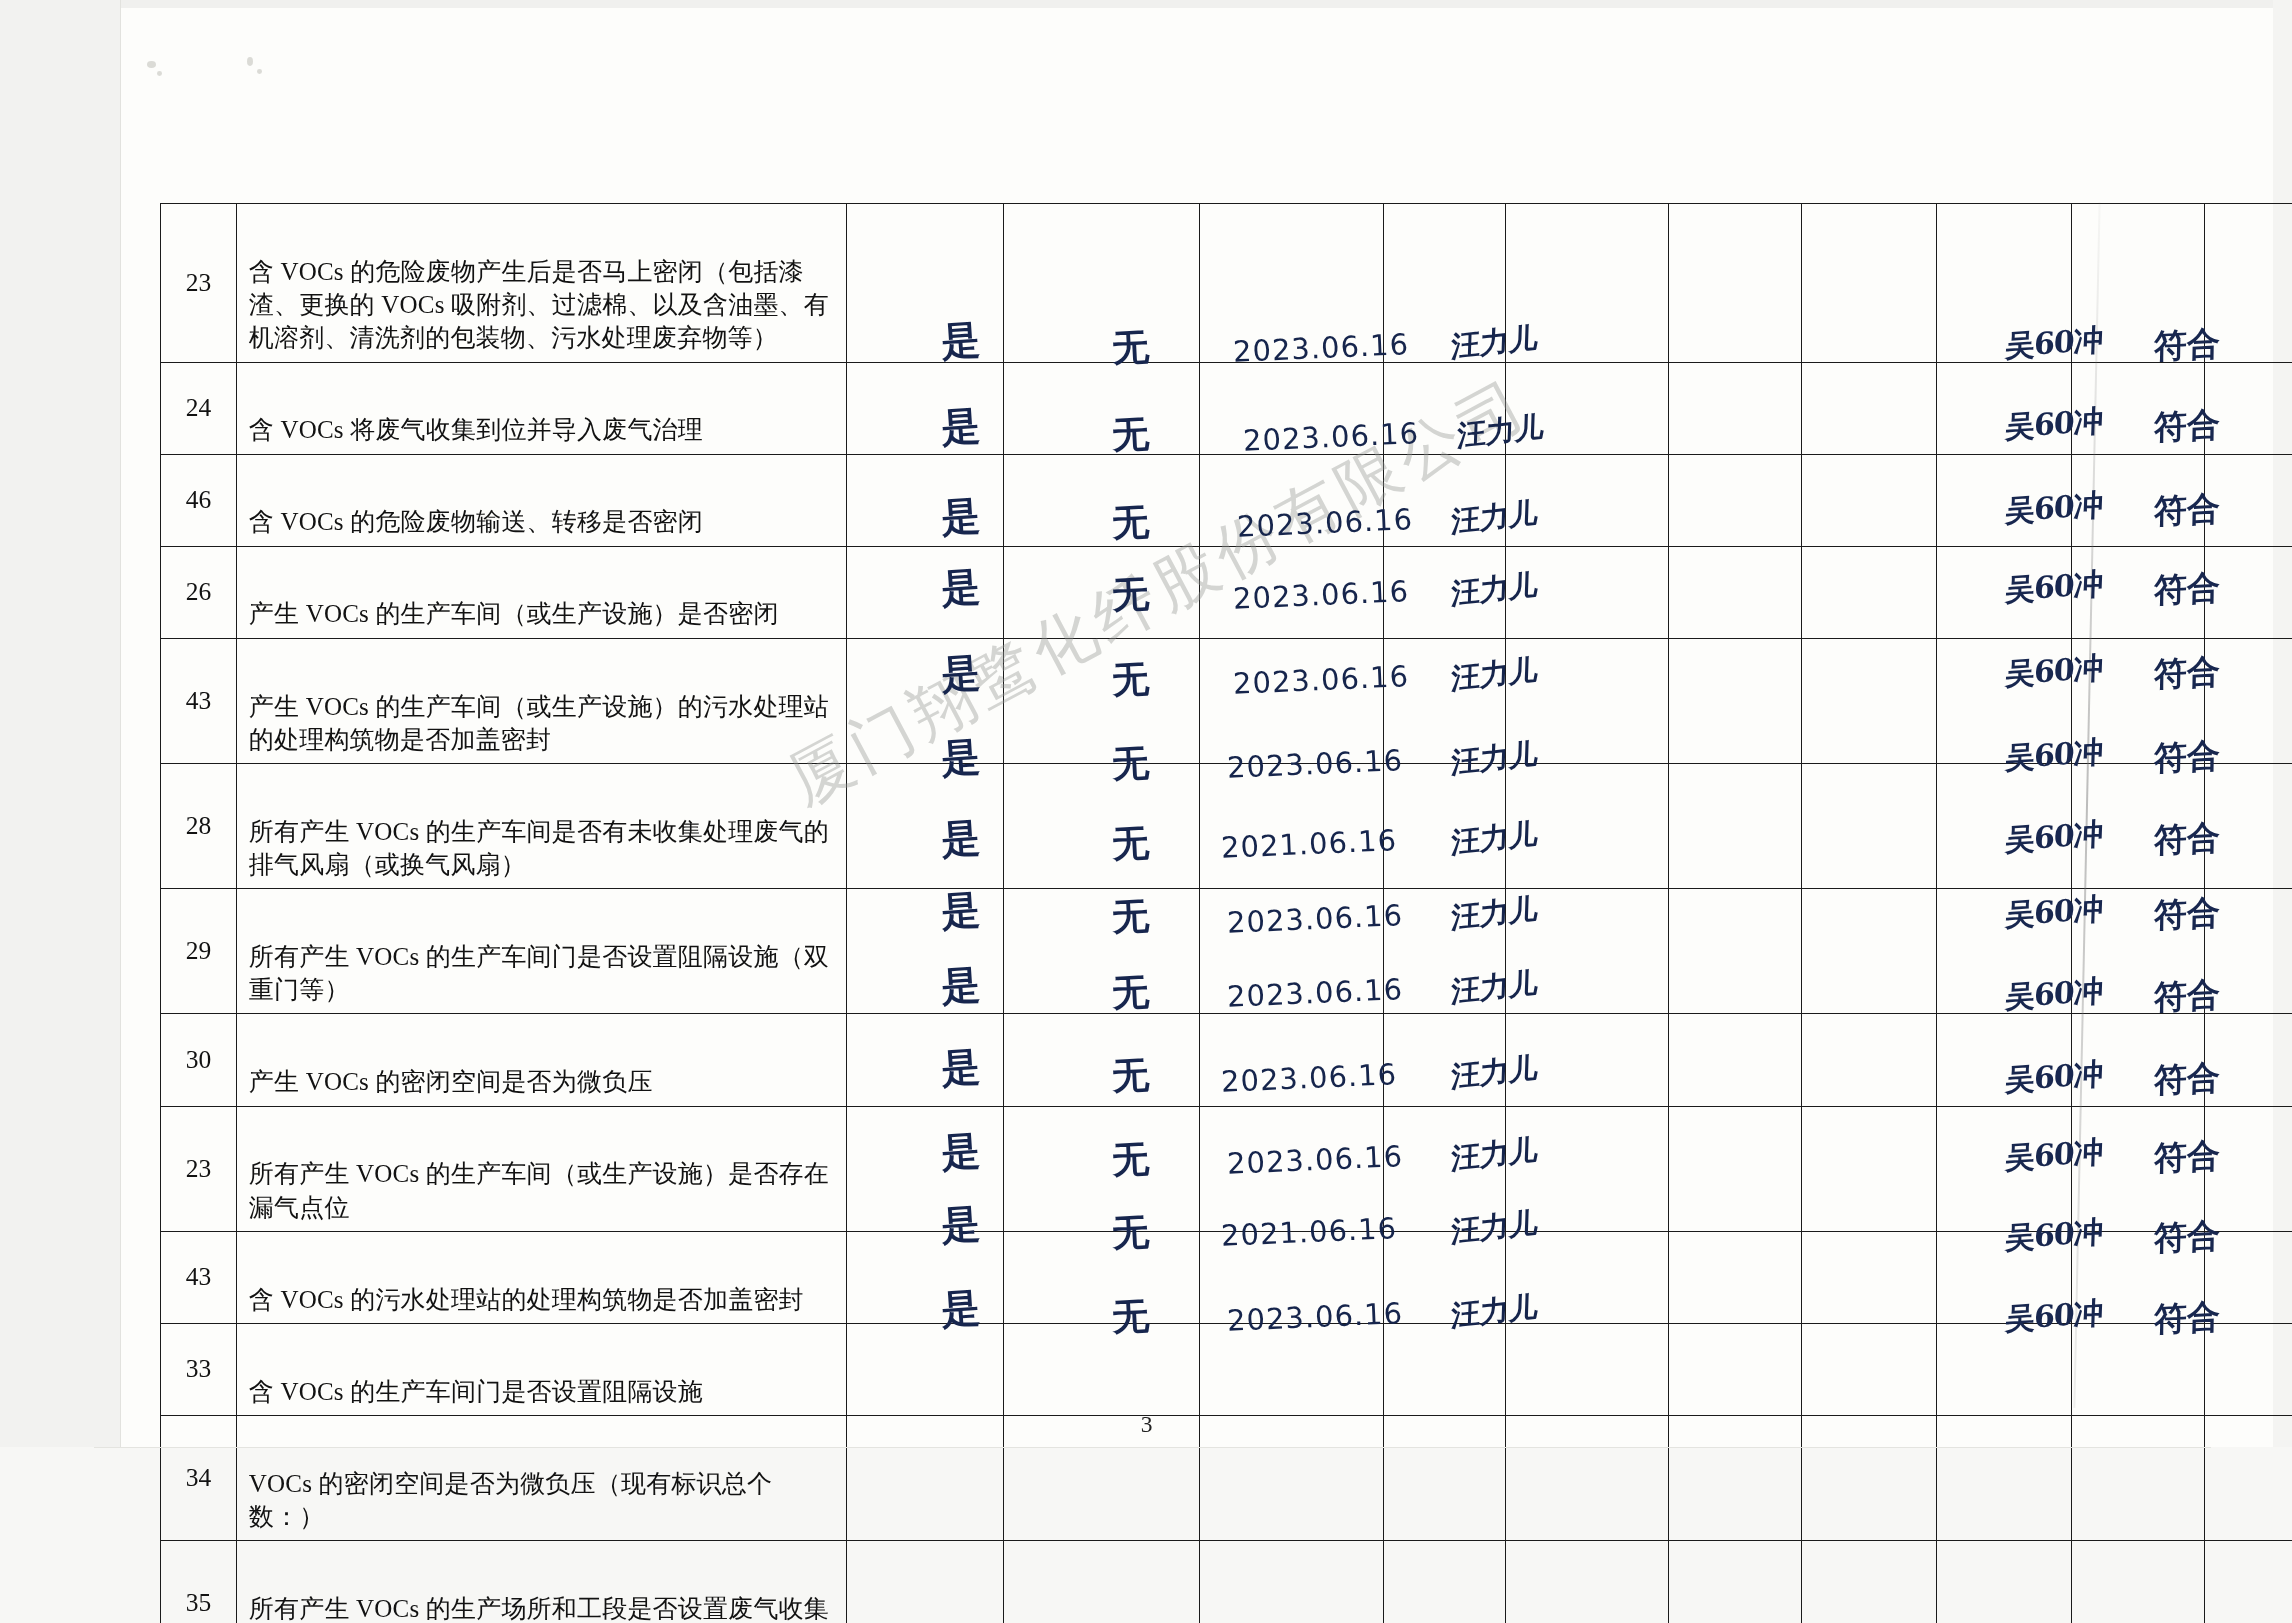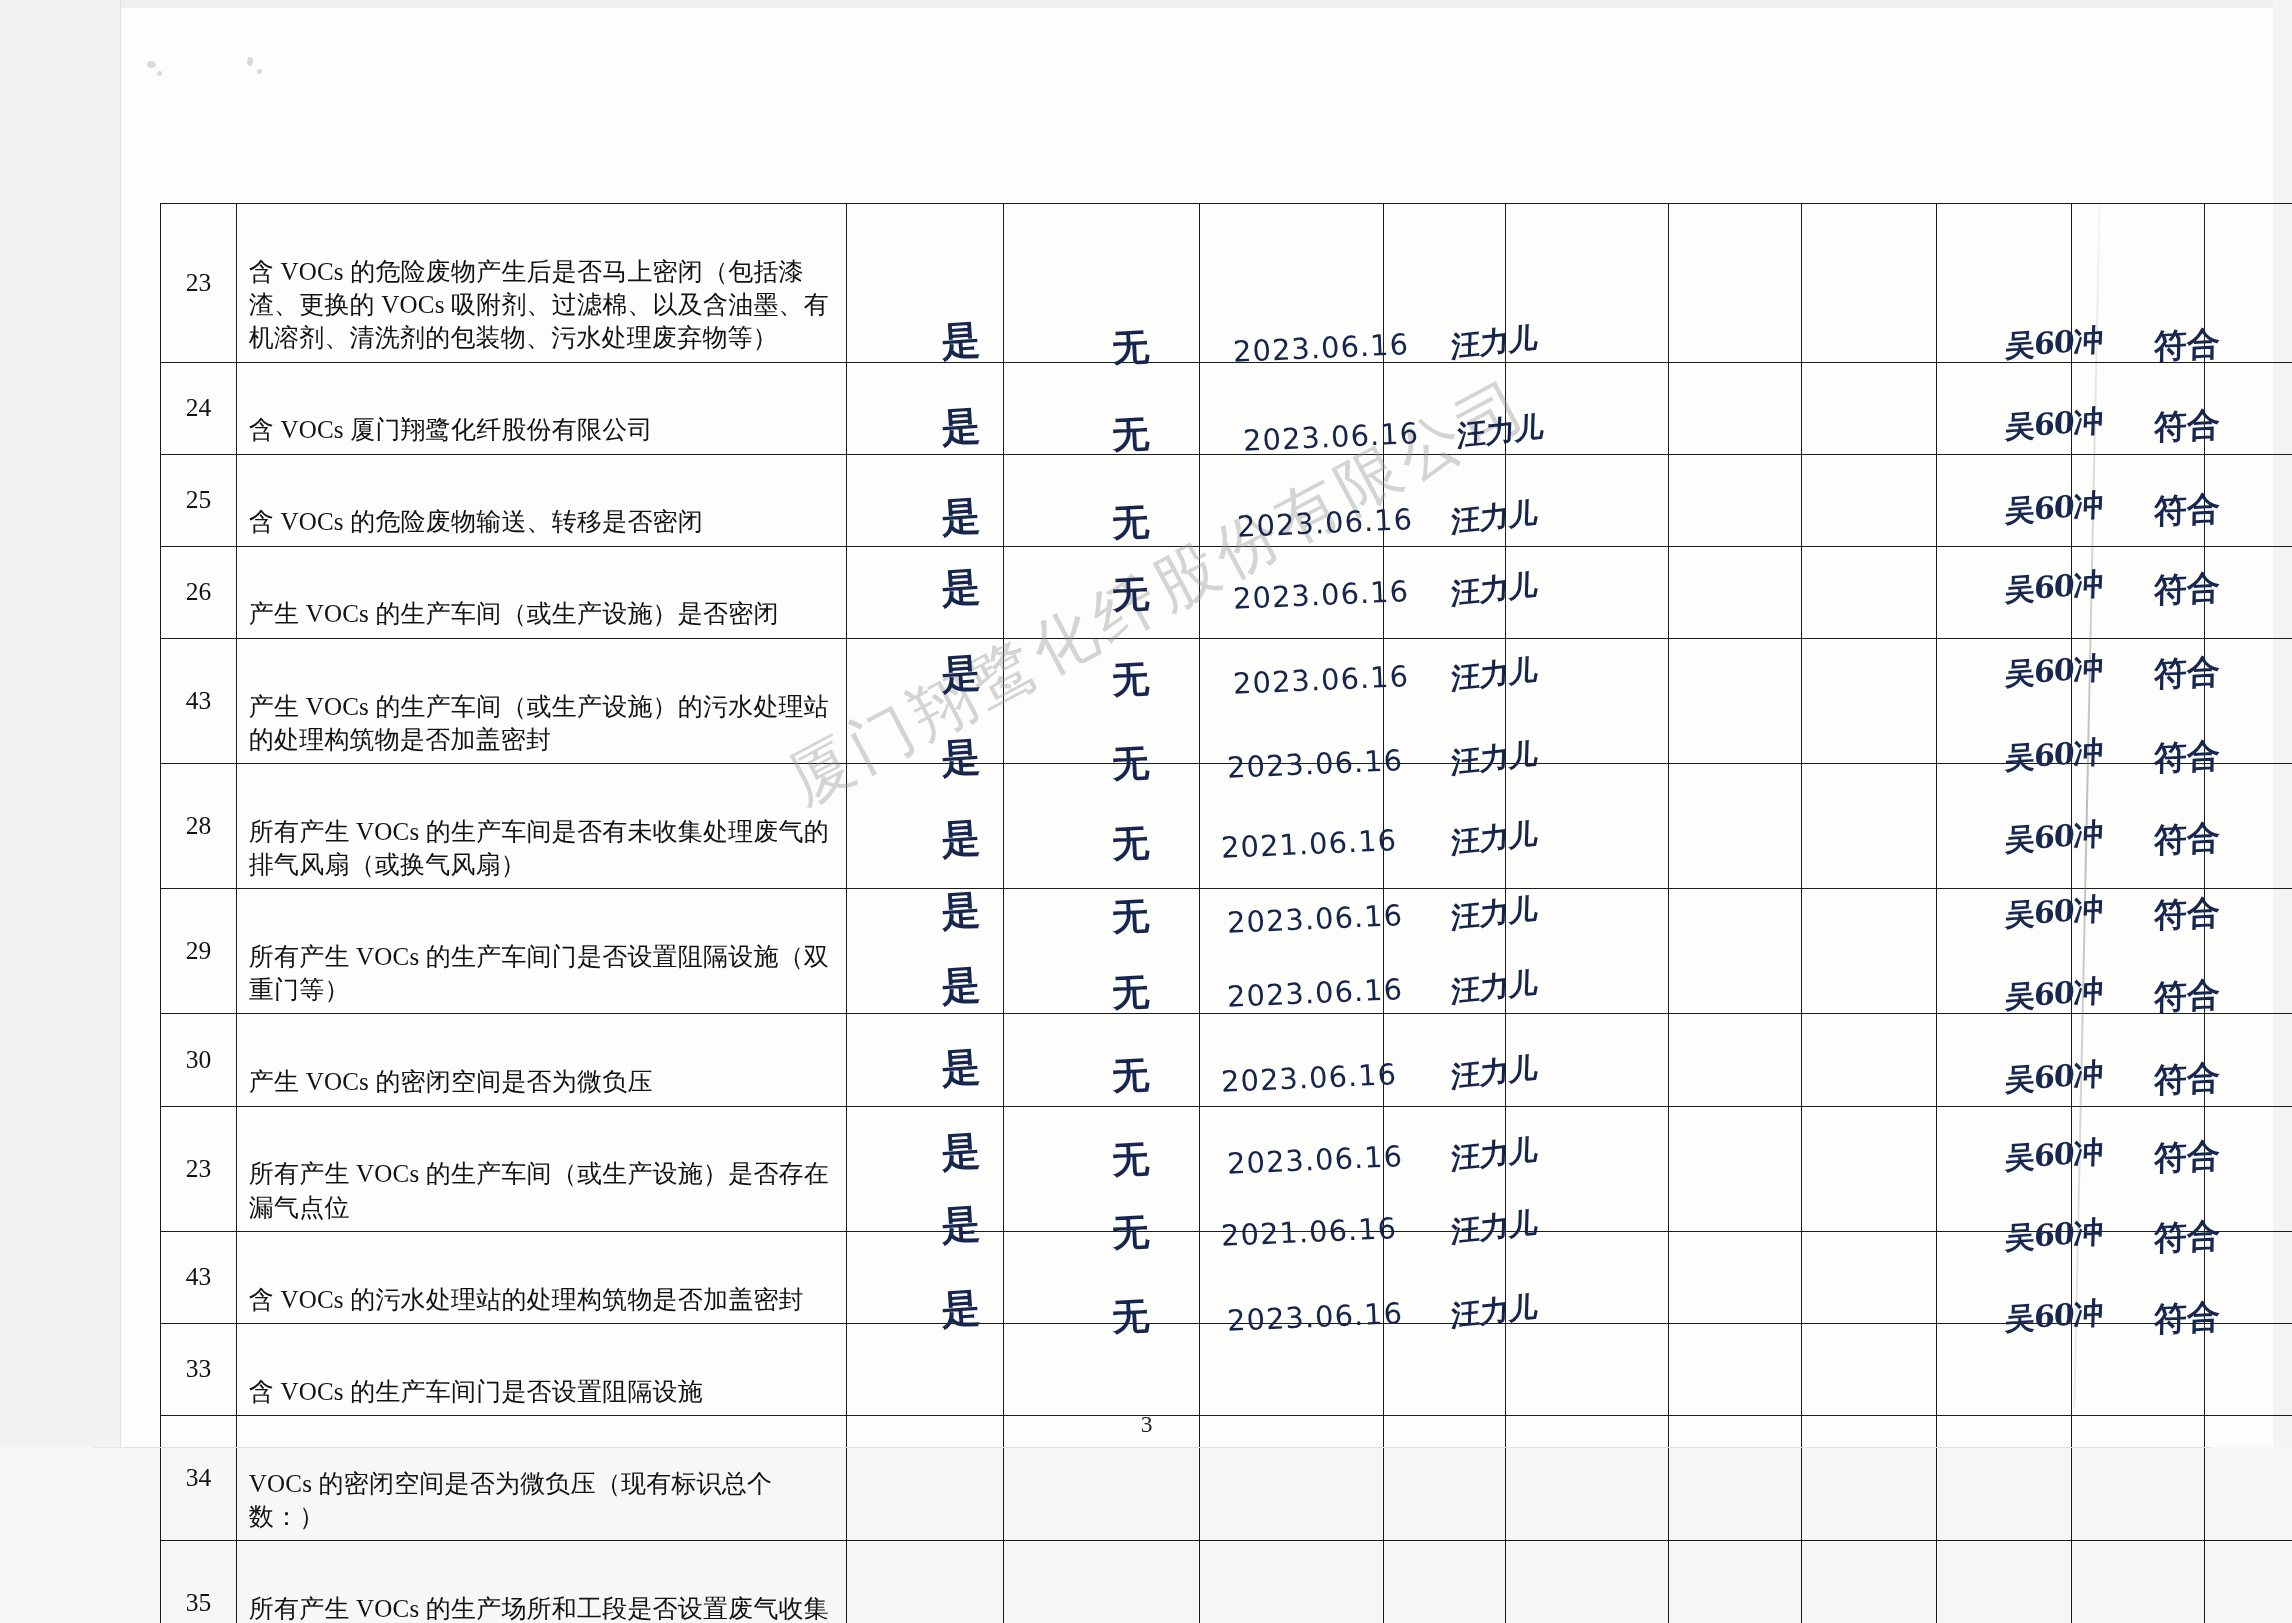--- a/index.html
+++ b/index.html
@@ -244,35 +244,35 @@
           <td></td>
             <td></td>
           <td></td>
             <td></td>
           <td></td>
             <td></td>
         </tr>
         <tr style="height:67px;">
           <td class="no">24</td>
           <td>
-              <span class="itemtext">含 VOCs 厦门翔鹭化纤股份有限公司</span>
+              <span class="itemtext">含 VOCs 将废气收集到位并导入废气治理</span>
             </td>
           <td></td>
             <td></td>
           <td></td>
             <td></td>
           <td></td>
             <td></td>
           <td></td>
             <td></td>
           <td></td>
             <td></td>
         </tr>
         <tr style="height:67px;">
-          <td class="no">25</td>
+          <td class="no">46</td>
           <td>
               <span class="itemtext">含 VOCs 的危险废物输送、转移是否密闭</span>
             </td>
           <td></td>
             <td></td>
           <td></td>
             <td></td>
           <td></td>
             <td></td>
           <td></td>

